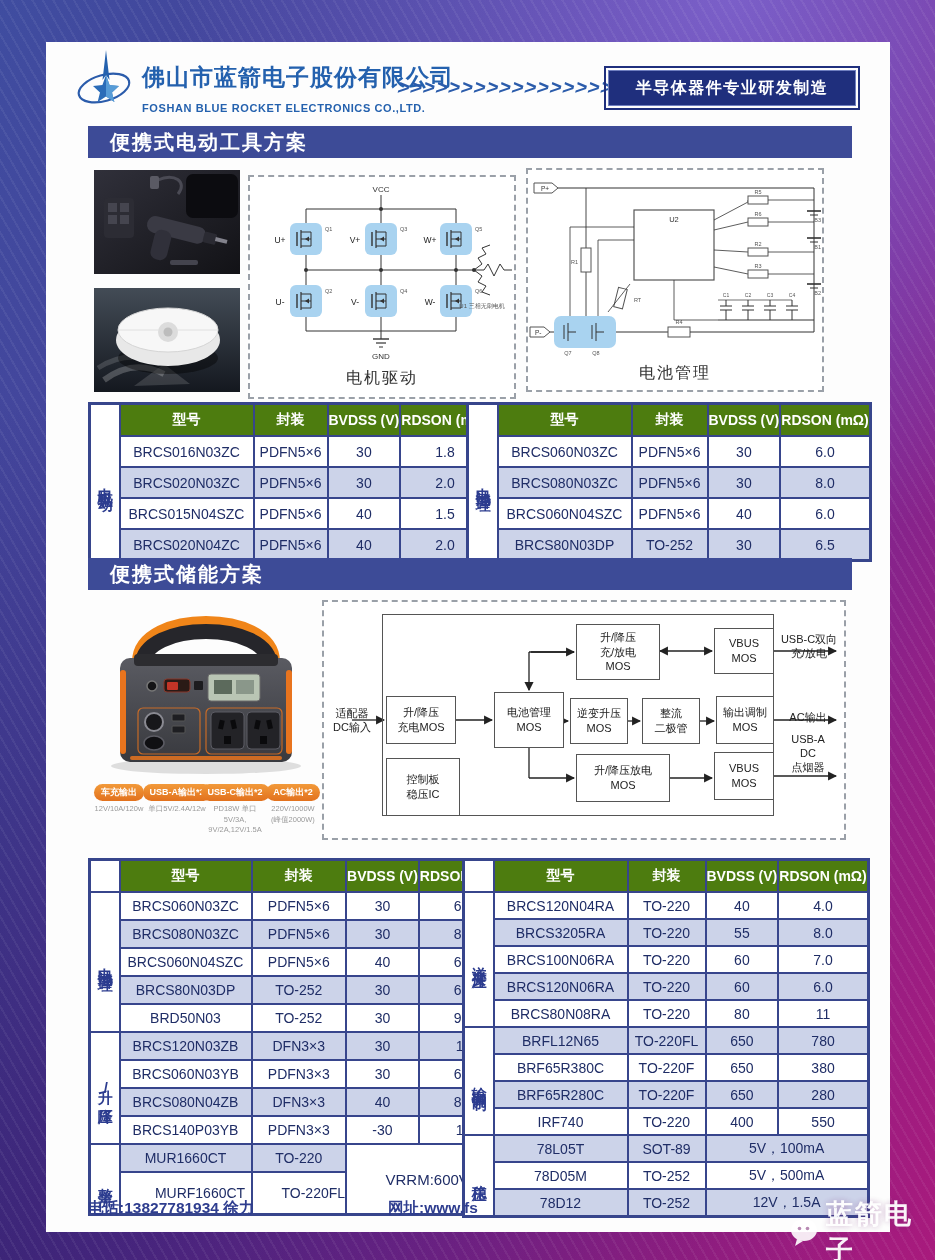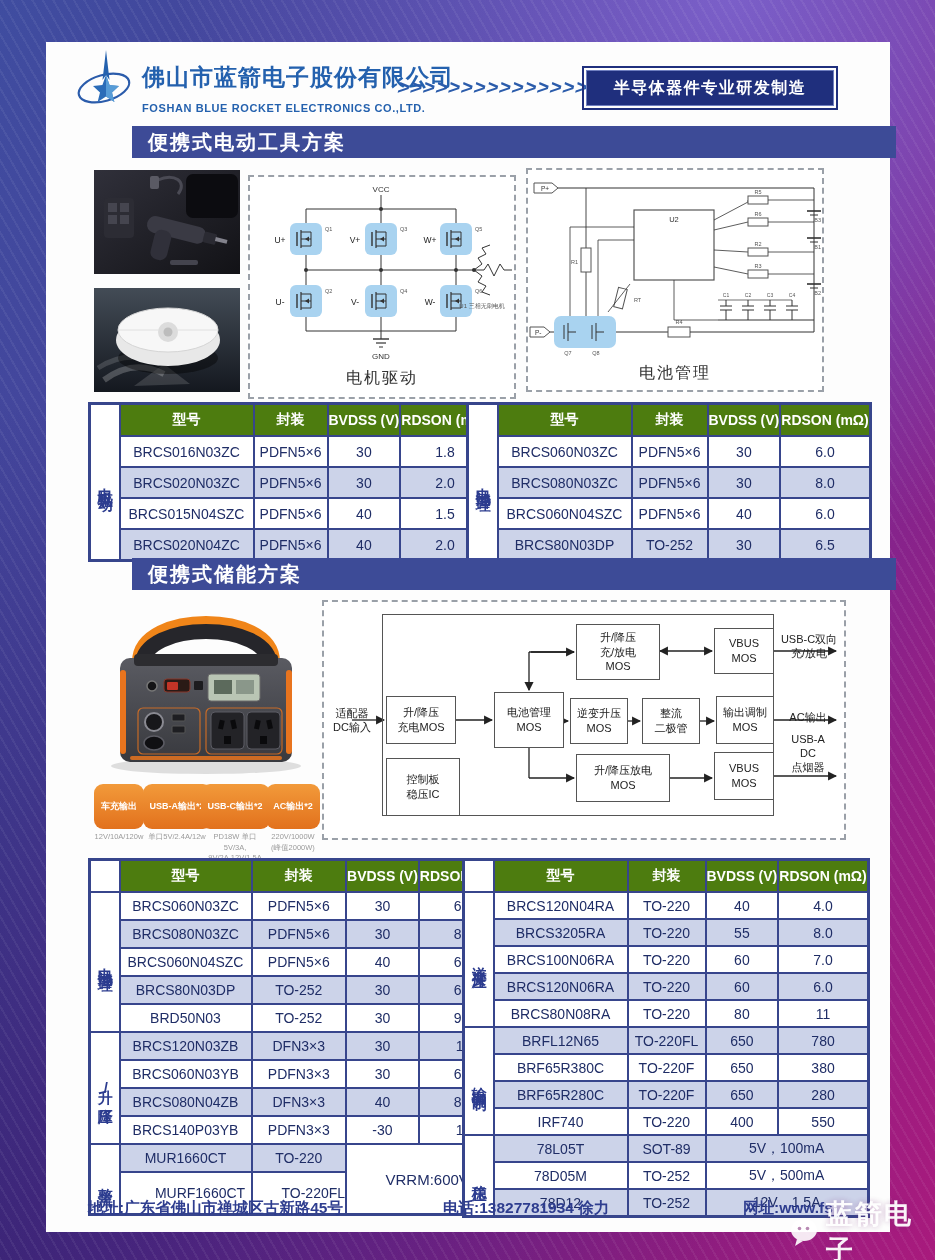--- a/index.html
+++ b/index.html
@@ -16,21 +16,21 @@
     pointer-events:none;}
   .card{position:absolute;left:46px;top:42px;width:844px;height:1190px;background:#fdfdfd;}
   .abs{position:absolute;}
   
   .co-cn{font-size:23px;font-weight:bold;color:#2461ae;letter-spacing:1px;}
   .co-en{font-size:11px;font-weight:bold;color:#2461ae;letter-spacing:.6px;margin-top:9px;}
   .chevrons{font-size:20px;font-weight:900;color:#2b5cab;transform:skewX(-14deg);letter-spacing:1px;white-space:nowrap;}
   .badge{background:#1f2f7d;color:#fff;font-size:16px;font-weight:bold;letter-spacing:1.5px;
     text-align:center;line-height:34px;border:1px solid #6f7fc0;outline:2px solid #1f2f7d;outline-offset:2px;}
   .banner{background:#3d4b97;color:#fff;font-size:20px;font-weight:bold;letter-spacing:2px;
-    line-height:32px;padding-left:16px;box-sizing:border-box;margin-left:44px;}
+    line-height:32px;padding-left:22px;box-sizing:border-box;}
   .dashed{border:2px dashed #9aa0a8;box-sizing:border-box;background:#fff;}
   .caption{position:absolute;left:0;right:0;text-align:center;font-size:16px;color:#333;letter-spacing:2px;}
   
   table{border-collapse:collapse;table-layout:fixed;background:#fff;}
   .tbl{border:3px solid #37458c;}
   .tbl td,.tbl th{border:2px solid #37458c;text-align:center;vertical-align:middle;
     font-size:14px;color:#1f2d66;padding:0;overflow:hidden;white-space:nowrap;}
   .tbl th{background:#4d7c0f;color:#fff;font-weight:bold;height:30px;font-size:14px;}
   .tbl .vlabel{background:#fff;color:#2c3c8f;font-weight:bold;font-size:15px;
     writing-mode:vertical-rl;text-orientation:upright;letter-spacing:3px;}
@@ -39,21 +39,21 @@
   
   .fbox{position:absolute;border:1.5px solid #555;background:#fff;display:flex;align-items:center;justify-content:center;
     text-align:center;font-size:11px;color:#222;white-space:pre-line;line-height:1.35;box-sizing:border-box;}
   .ftext{position:absolute;display:flex;align-items:center;justify-content:center;text-align:center;
     font-size:11px;color:#222;white-space:pre-line;line-height:1.3;}
   .frame{position:absolute;border:1.5px solid #555;box-sizing:border-box;}
   
   .pillrow{display:flex;justify-content:space-between;}
   .pcol{width:25%;display:flex;flex-direction:column;align-items:center;}
   .pill{background:linear-gradient(#f29a3a,#e2711d);color:#fff;font-size:9px;font-weight:bold;
-    padding:16px 7px;border-radius:9px;white-space:nowrap;}
+    padding:2px 7px;border-radius:9px;white-space:nowrap;}
   .pspec{font-size:7.5px;color:#9b9b9b;margin-top:3px;text-align:center;white-space:pre-line;line-height:1.4;}
   
   .footer{position:absolute;display:flex;font-size:15.5px;font-weight:bold;color:#2e3d8f;white-space:nowrap;}
   .wm{position:absolute;color:#fff;font-size:27px;font-weight:bold;letter-spacing:2px;
     display:flex;align-items:center;opacity:.95;text-shadow:0 0 6px rgba(120,40,120,.4);z-index:5;}
   svg text{font-family:"Liberation Sans","DejaVu Sans",sans-serif;}
 </style>
 </head>
 <body>
 
@@ -65,21 +65,21 @@
       <polygon points="30,0 33.5,30 30,25 26.5,30" fill="#2461ae"></polygon>
       <polygon points="30,25 33.6,35 43,36 36,42.5 38.4,52 30,46.6 21.6,52 24,42.5 17,36 26.4,35" fill="#2b6cb8"></polygon>
       <polygon points="30,25 33.6,35 43,36 36,42.5 38.4,52 30,46.6" fill="#5fa4dc" opacity=".85"></polygon>
     </svg>
   </div>
   <div class="abs" style="left:96px;top:20px;">
     <div class="co-cn">佛山市蓝箭电子股份有限公司</div>
     <div class="co-en">FOSHAN BLUE ROCKET ELECTRONICS CO.,LTD.</div>
   </div>
   <div class="abs chevrons" style="left:352px;top:34px;">&gt;&gt;&gt;&gt;&gt;&gt;&gt;&gt;&gt;&gt;&gt;&gt;&gt;&gt;&gt;&gt;&gt;</div>
-  <div class="abs badge" style="left:540px;top:28px;width:246px;height:34px;">半导体器件专业研发制造</div>
+  <div class="abs badge" style="left:562px;top:28px;width:246px;height:34px;">半导体器件专业研发制造</div>
 
   <div class="abs banner" style="left:42px;top:84px;width:764px;height:32px;">便携式电动工具方案</div>
 
   <div class="abs" style="left:48px;top:128px;width:146px;height:104px;">
     <svg width="146" height="104" viewBox="0 0 146 104">
       <defs>
           <linearGradient id="g1" x1="0" y1="0" x2="1" y2="1">
         <stop offset="0" stop-color="#30303a"></stop>
             <stop offset="1" stop-color="#121216"></stop>
           </linearGradient>
@@ -654,21 +654,20 @@
         </tr>
     <tr class="h25 alt">
           <td>78D12</td>
           <td>TO-252</td>
           <td colspan="2">12V，1.5A</td>
         </tr>
   </tbody>
     </table>
 
   <div class="footer" style="left:42px;top:1156px;width:790px;">
-    <span style="width:355px;">地址:广东省佛山市禅城区古新路45号</span>
     <span style="width:300px;">电话:13827781934 徐力</span>
     <span>网址:www.fs</span>
   </div>
 </div>
 
 <div class="wm" style="left:788px;top:1196px;">
   <span style="margin-right:4px;display:inline-flex;">
     <svg width="34" height="34" viewBox="0 0 34 34">
       <ellipse cx="16" cy="15" rx="13" ry="11" fill="rgba(255,255,255,.95)"></ellipse>
       <polygon points="9,24 7,31 15,26" fill="rgba(255,255,255,.95)"></polygon>

